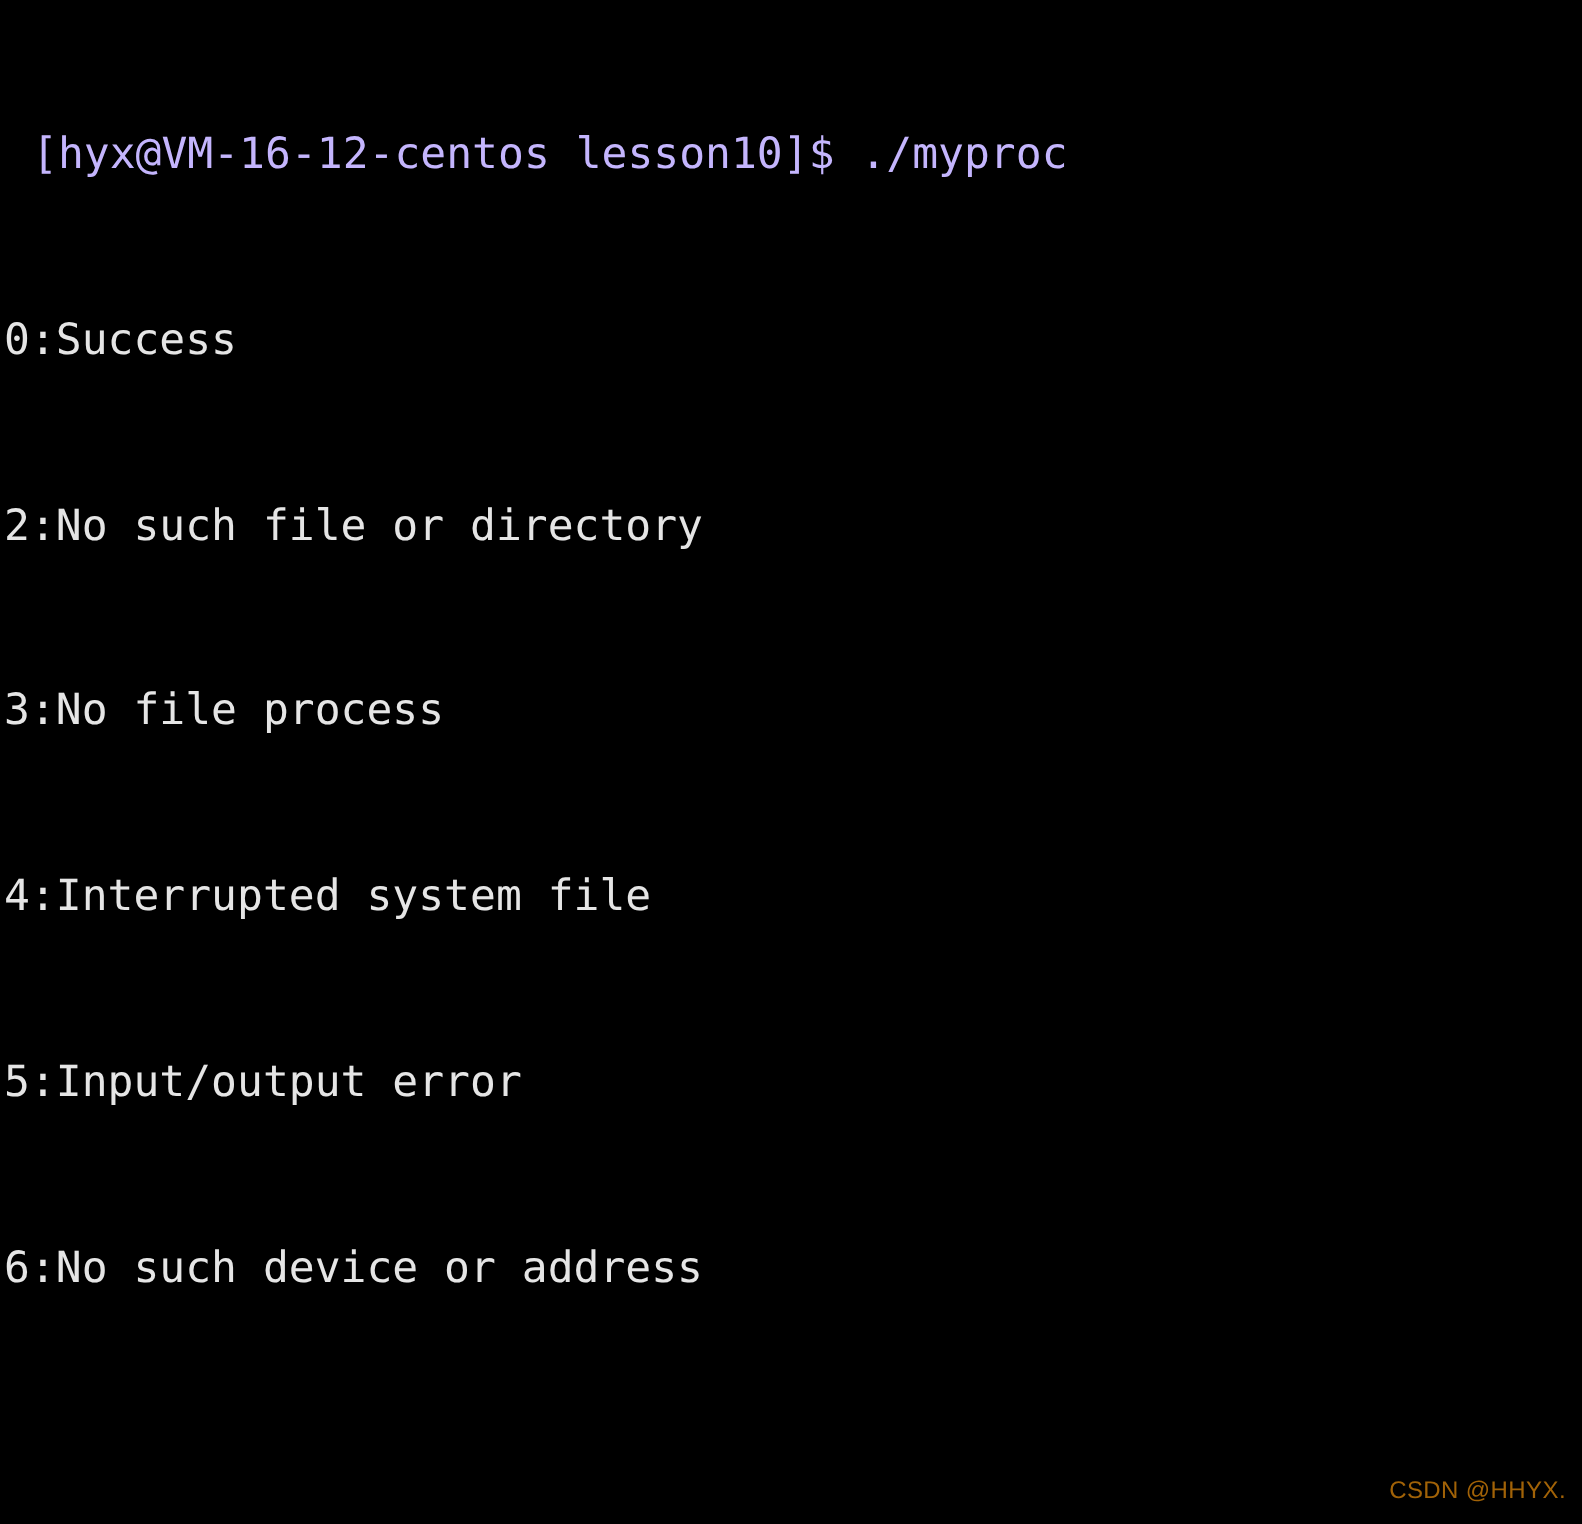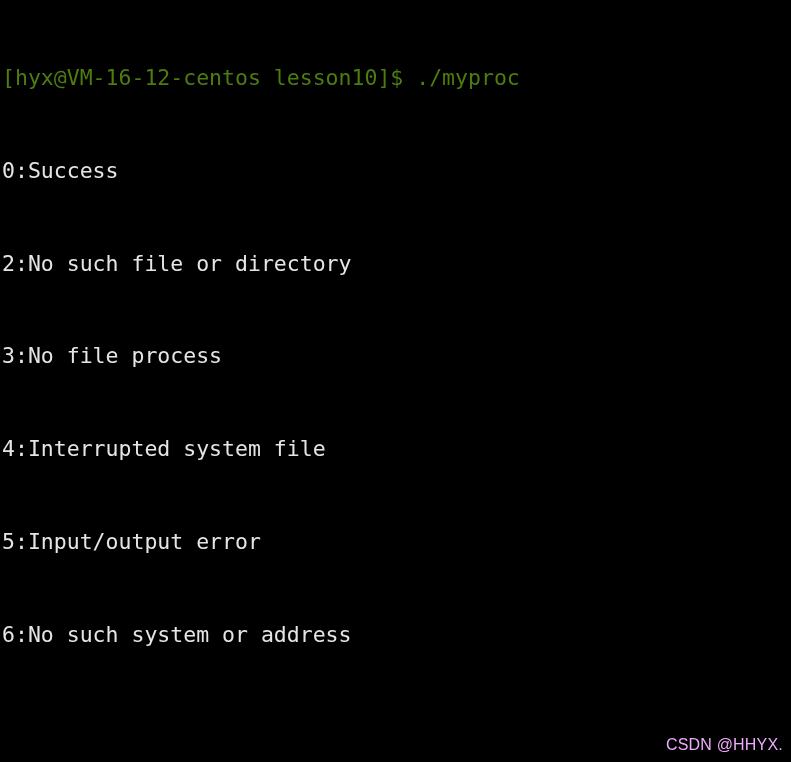--- a/index.html
+++ b/index.html
@@ -39,47 +39,48 @@
     -webkit-font-smoothing: none;
     font-smooth: never;
   }
   .tline {
     display: block;
     height: 30.95px;
     white-space: pre;
     color: #e5e5e5;
   }
   .tline.prompt {
-    color: #4d7c0f;
+    color: #c4b5fd;
+    margin-left: 14px;
   }
   #watermark {
     position: absolute;
     right: 8px;
     bottom: 8px;
     font-family: "Liberation Sans", "DejaVu Sans", sans-serif;
-    font-size: 16px;
+    font-size: 12px;
     line-height: 18px;
-    color: #f0abfc;
+    color: #a16207;
     letter-spacing: 0.2px;
     user-select: none;
   }
 </style>
 </head>
 <body>
 
 <div id="terminal">
 
   <div id="screen">
     <span class="tline prompt">[hyx@VM-16-12-centos lesson10]$ ./myproc</span>
     <span class="tline">0:Success</span>
     <span class="tline">2:No such file or directory</span>
     <span class="tline">3:No file process</span>
     <span class="tline">4:Interrupted system file</span>
     <span class="tline">5:Input/output error</span>
-    <span class="tline">6:No such system or address</span>
+    <span class="tline">6:No such device or address</span>
     
     
     
     
     
     
     
     
     
     

